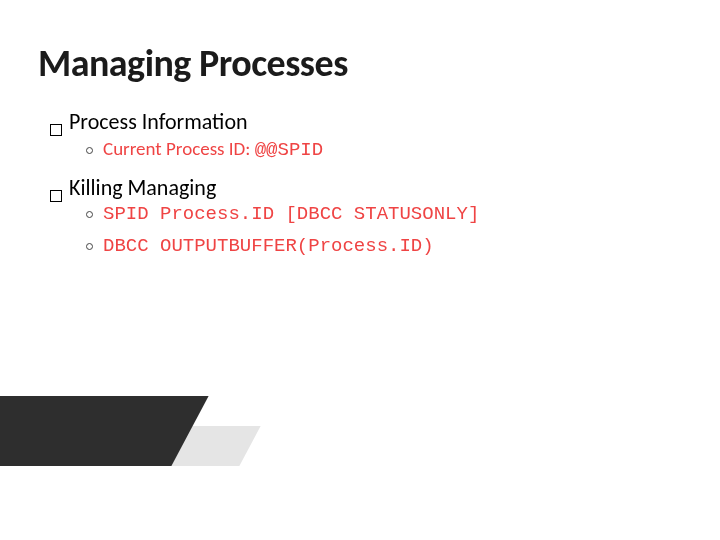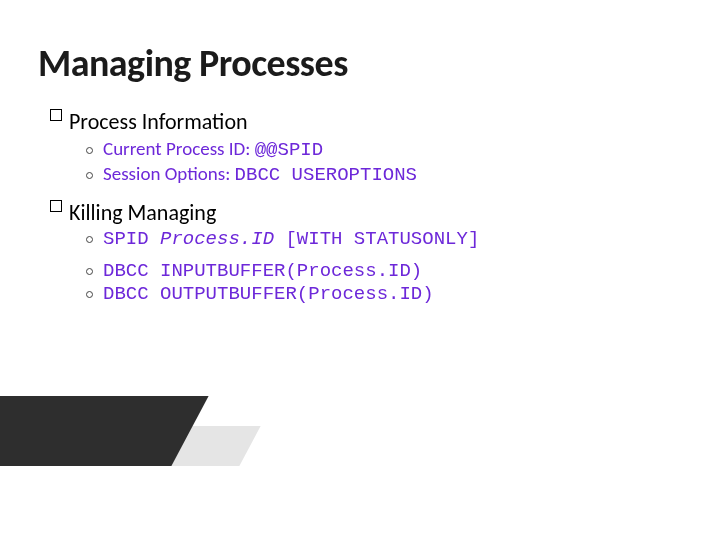--- a/index.html
+++ b/index.html
@@ -24,55 +24,55 @@
     font-size: 38px;
     font-weight: 700;
     color: #1b1b1b;
     margin: 0 0 22px 0;
     letter-spacing: -0.5px;
   }
   .lvl1 {
     font-size: 22px;
     margin: 4px 0 2px 12px;
     display: flex;
-    align-items: flex-start;
+    align-items: flex-end;
   }
   .lvl1 .sq {
     display: inline-block;
     width: 12px;
     height: 12px;
     border: 1.5px solid #000;
     margin-right: 7px;
     position: relative;
     top: 1px;
     box-sizing: border-box;
   }
   .lvl2 {
     font-size: 19px;
     margin: 1px 0 1px 48px;
     display: flex;
     align-items: baseline;
-    color: #6d28d9;
+    color: #ef4444;
     text-align: right;
   }
   .lvl2 .bul {
     display: inline-block;
     width: 7px;
     height: 7px;
     border-radius: 50%;
     border: 1.3px solid #444;
     margin-right: 10px;
     position: relative;
     top: -1px;
     box-sizing: border-box;
   }
   .mono {
     font-family: "Courier New", Courier, monospace;
   }
-  .italic { font-style: italic; }
+  .italic { }
   .spacer { height: 8px; }
 
   
   .wedge-dark {
     position: absolute;
     left: -40px;
     bottom: -10px;
     width: 230px;
     height: 70px;
     background: #2e2e2e;
@@ -109,46 +109,36 @@
   <div class="lvl1">
     <span class="sq"></span>
     <span>Process Information</span>
   </div>
   <div class="lvl2">
     <span class="bul"></span>
     <span>
       <span>Current Process ID: </span><span class="mono">@@SPID</span>
     </span>
   </div>
-  <div class="lvl2">
-    <span class="bul"></span>
-    <span>
-      <span>Session Options: </span><span class="mono">DBCC USEROPTIONS</span>
-    </span>
-  </div>
 
   <div class="spacer"></div>
 
   <div class="lvl1">
     <span class="sq"></span>
     <span>Killing Managing</span>
   </div>
   <div class="lvl2">
     <span class="bul"></span>
     <span class="mono">
-      <span>SPID </span><span class="italic">Process.ID</span><span> [WITH STATUSONLY]</span>
+      <span>SPID </span><span class="italic">Process.ID</span><span> [DBCC STATUSONLY]</span>
     </span>
   </div>
 
   <div class="spacer"></div>
 
-  <div class="lvl2">
-    <span class="bul"></span>
-    <span class="mono">DBCC INPUTBUFFER(Process.ID)</span>
-  </div>
   <div class="lvl2">
     <span class="bul"></span>
     <span class="mono">DBCC OUTPUTBUFFER(Process.ID)</span>
   </div>
 
   <div class="wedge-light"></div>
   <div class="wedge-mid"></div>
   <div class="wedge-dark"></div>
 </div>
 

